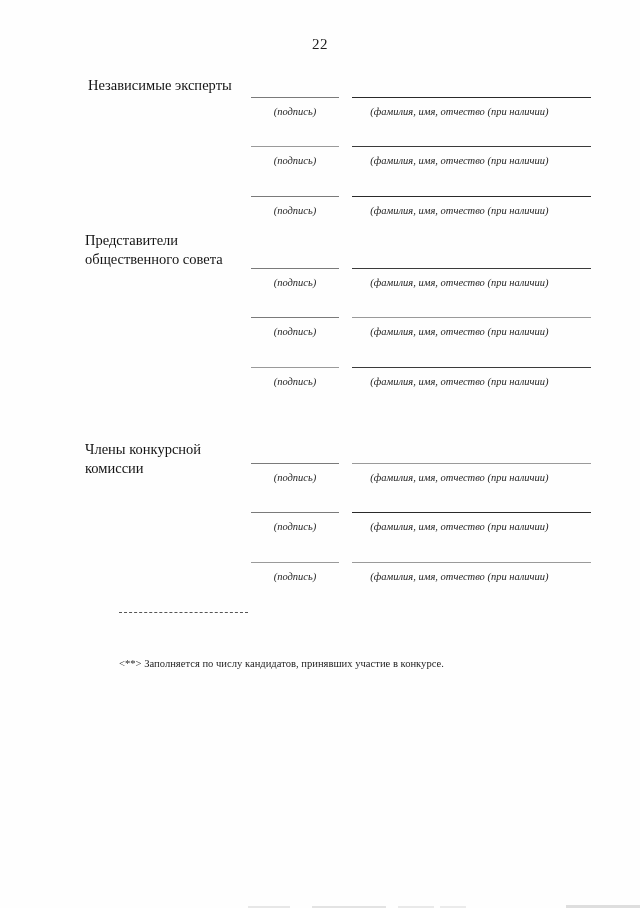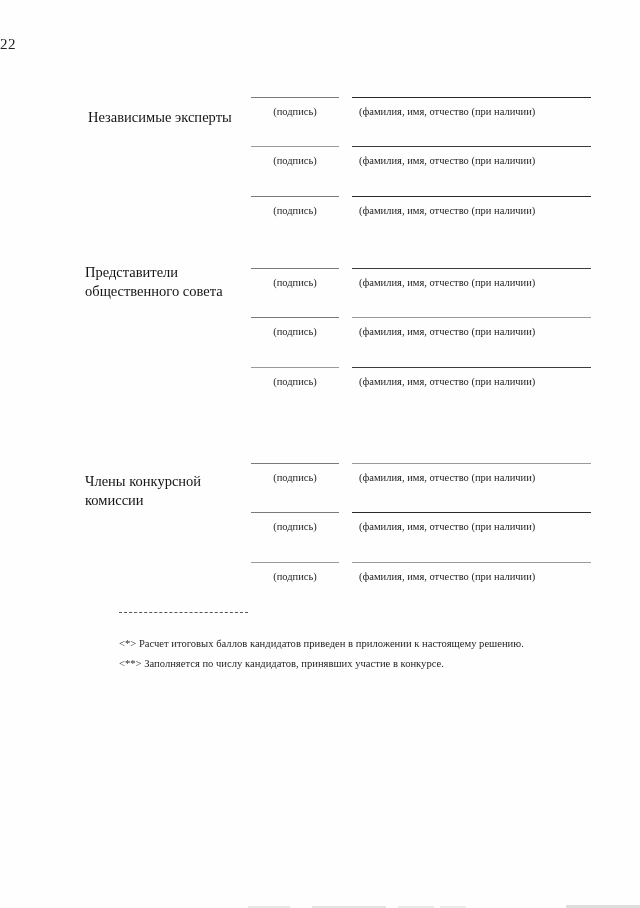--- a/index.html
+++ b/index.html
@@ -22,42 +22,42 @@
     left: 0; top: 0;
     width: 640px; height: 908px;
     background: #fefefe;
   }
 
   
   .page-number {
     position: absolute;
     left: 0; right: 0;
     top: 36px;
-    text-align: left;
+    text-align: center;
     font-size: 15px;
     letter-spacing: .5px;
     color: #1e1e1e;
   }
 
   
   .group-heading {
     position: absolute;
     font-size: 14.5px;
     line-height: 19px;
     color: #141414;
     white-space: pre-line;
-    margin-top: 32px;
   }
 
   
   .sig-row {
     position: absolute;
     left: 0;
     width: 640px;
     height: 34px;
+    font-style: italic;
   }
   .rule {
     position: absolute;
     top: 0;
     height: 0;
     border-top: 1px solid #4a4a4a;
   }
   .rule.sign {
     left: 251px;
     width: 88px;
@@ -78,23 +78,23 @@
     font-size: 10.5px;
     color: #242424;
     white-space: nowrap;
   }
   .cap.sign {
     left: 251px;
     width: 88px;
     text-align: center;
   }
   .cap.fio {
-    left: 359px;
+    left: 340px;
     width: 239px;
-    text-align: left;
+    text-align: center;
   }
 
   
   .footnote-sep {
     position: absolute;
     left: 119px;
     top: 612px;
     width: 129px;
     height: 0;
     border-top: 1px dashed #555;
@@ -198,21 +198,20 @@
 
   <div class="sig-row" style="top:562px;">
     <div class="rule sign faint"></div>
     <div class="rule fio faint"></div>
     <div class="cap sign">(подпись)</div>
     <div class="cap fio">(фамилия, имя, отчество (при наличии)</div>
   </div>
 
   <div class="footnote-sep"></div>
 
-  <div class="footnote footnote-1">&lt;*&gt; Расчет итоговых баллов кандидатов приведен в приложении к настоящему решению.</div>
 
   <div class="footnote footnote-2">&lt;**&gt; Заполняется по числу кандидатов, принявших участие в конкурсе.</div>
 
   <div class="scan-artifact sa1"></div>
   <div class="scan-artifact sa2"></div>
   <div class="scan-artifact sa3"></div>
   <div class="scan-artifact sa4"></div>
   <div class="scan-artifact sa5"></div>
 
 </div>

